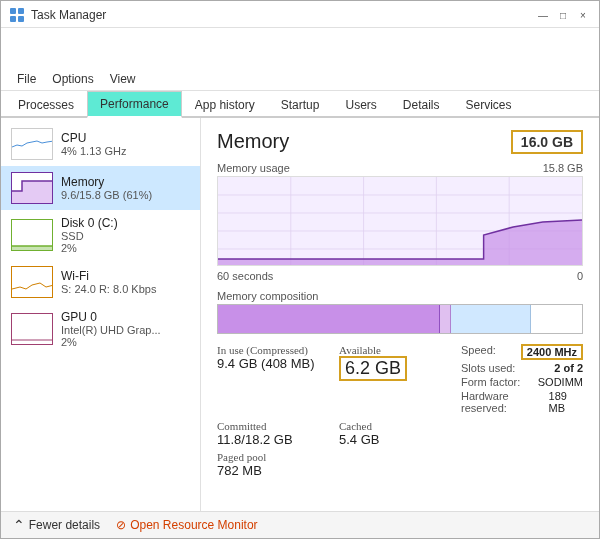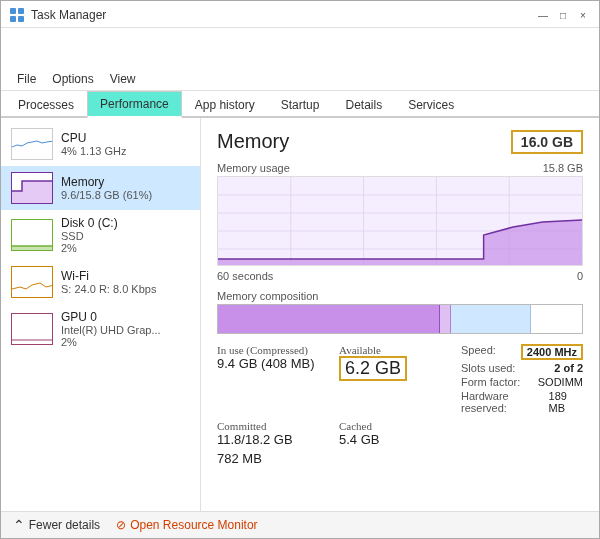--- a/index.html
+++ b/index.html
@@ -91,20 +91,21 @@
     <span class="menu-item">File</span>
     <span class="menu-item">Options</span>
     <span class="menu-item">View</span>
   </div>
 
   <div class="tab-bar">
     <div class="tab">Processes</div>
     <div class="tab active">Performance</div>
     <div class="tab">App history</div>
     <div class="tab">Startup</div>
+    <div class="tab">Users</div>
     <div class="tab">Details</div>
     <div class="tab">Services</div>
   </div>
 
   <div class="main">
 
     <div class="sidebar">
 
       <div class="sidebar-item">
         <div class="sidebar-thumbnail">
@@ -253,20 +254,21 @@
         </div>
         <div>
           <div class="stat-label">Cached</div>
           <div class="stat-small-value">5.4 GB</div>
         </div>
         <div></div>
       </div>
 
       <div style="display:grid;grid-template-columns:1fr 1fr 1fr;">
         <div>
+          <div class="stat-label">Paged pool</div>
           <div class="stat-small-value">782 MB</div>
         </div>
         <div></div>
       </div>
 
     </div>
   </div>
 
   <div class="footer">
     <div class="footer-item">

